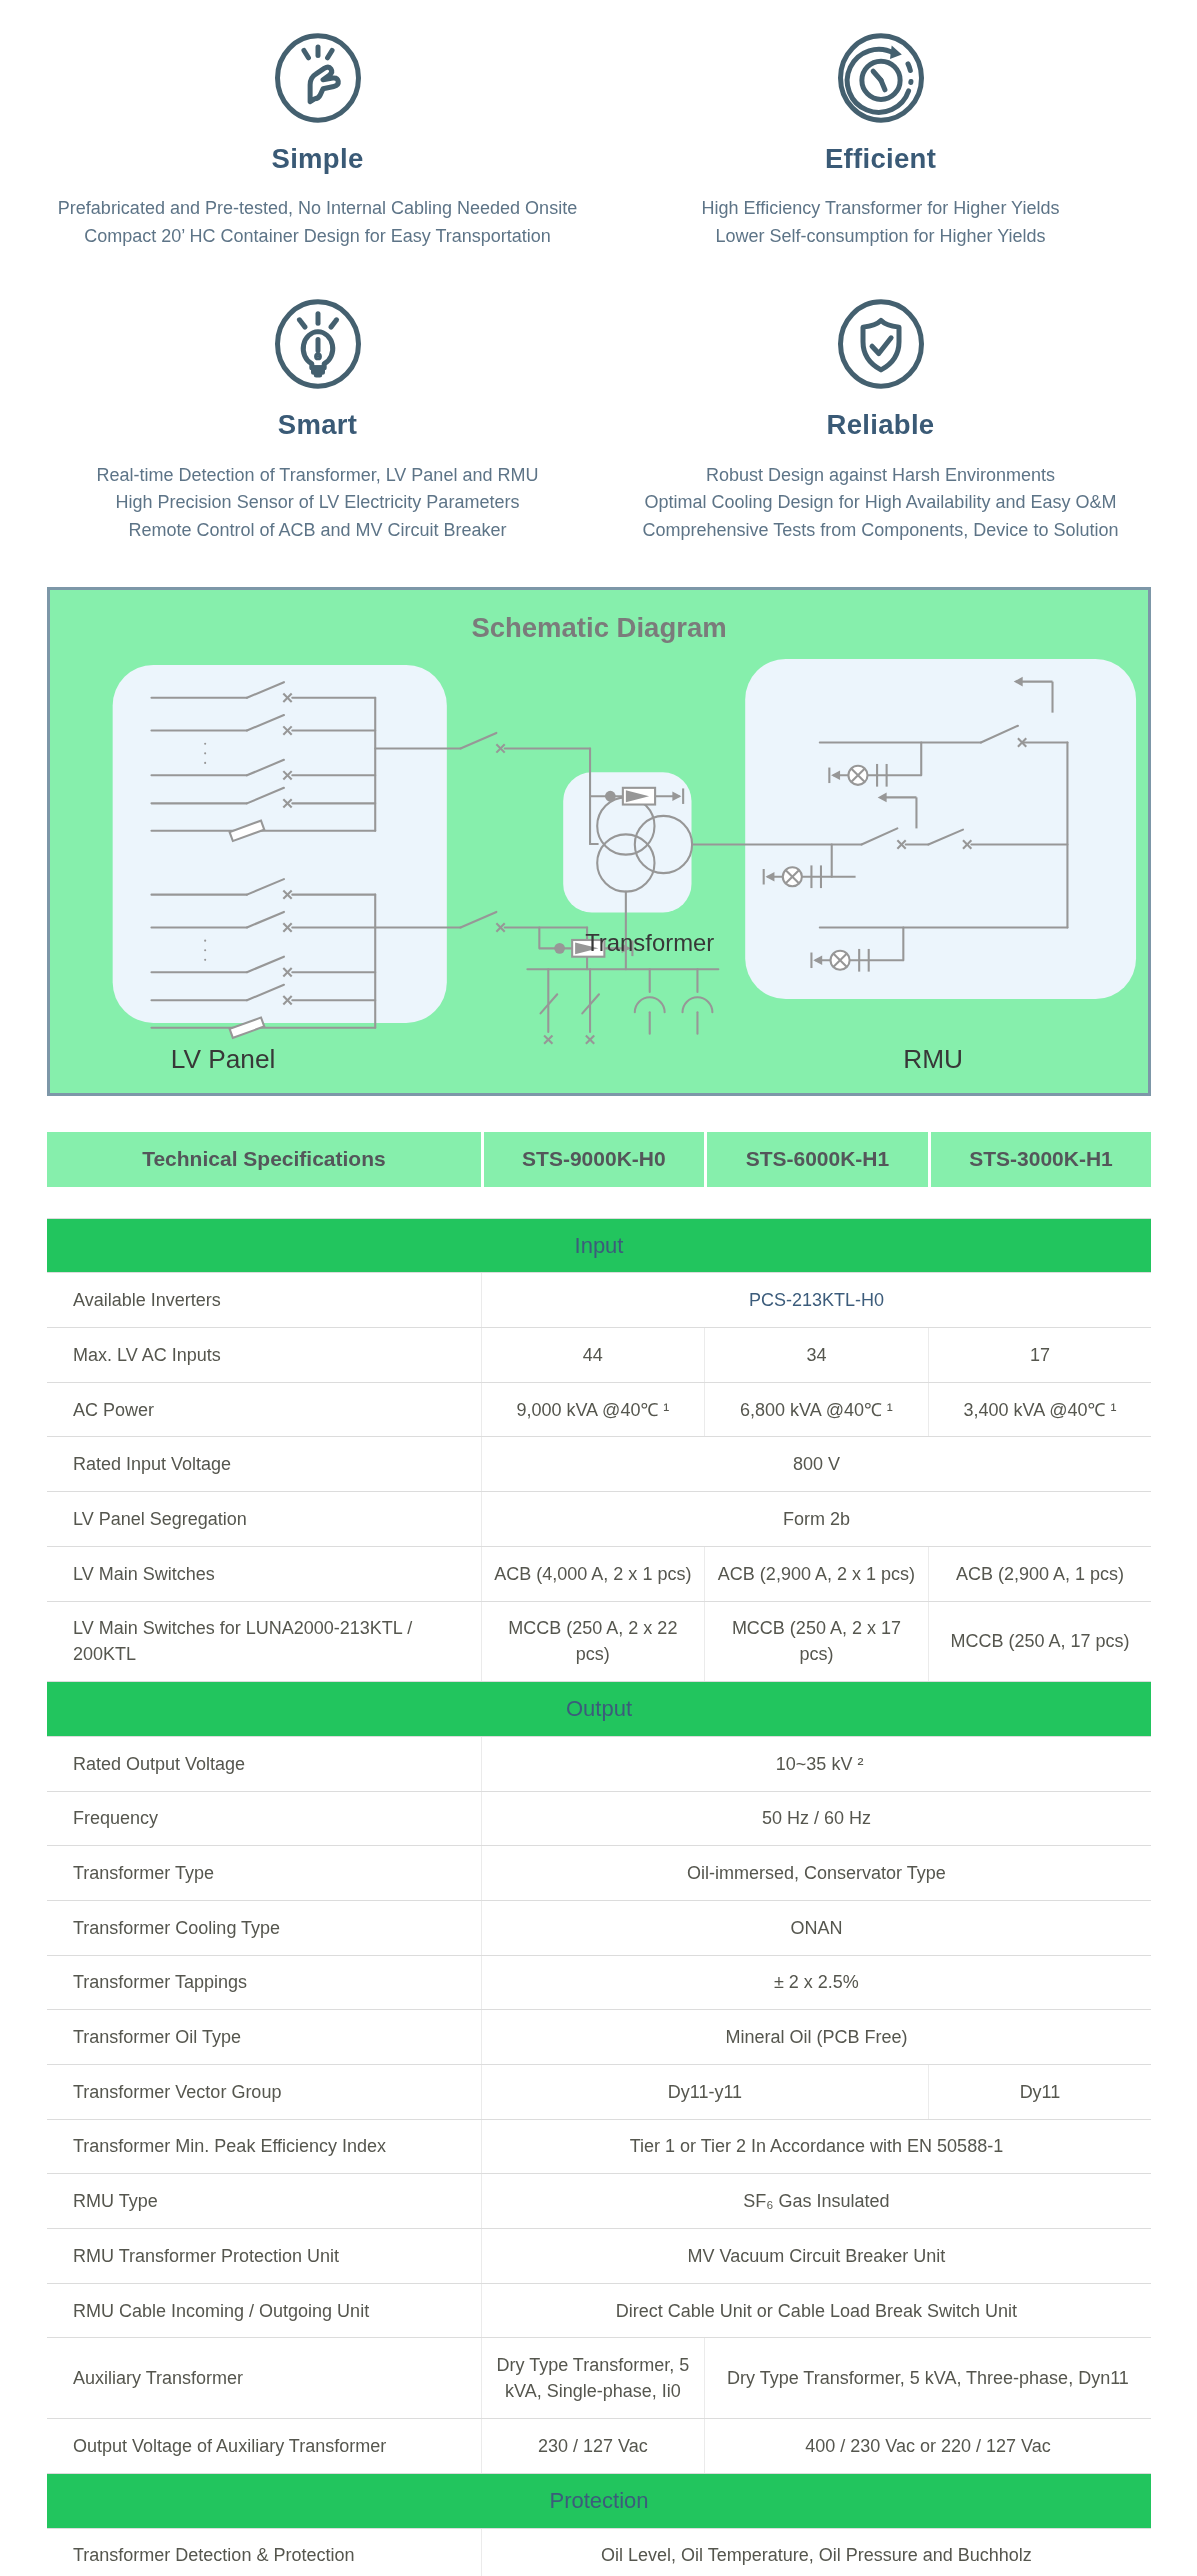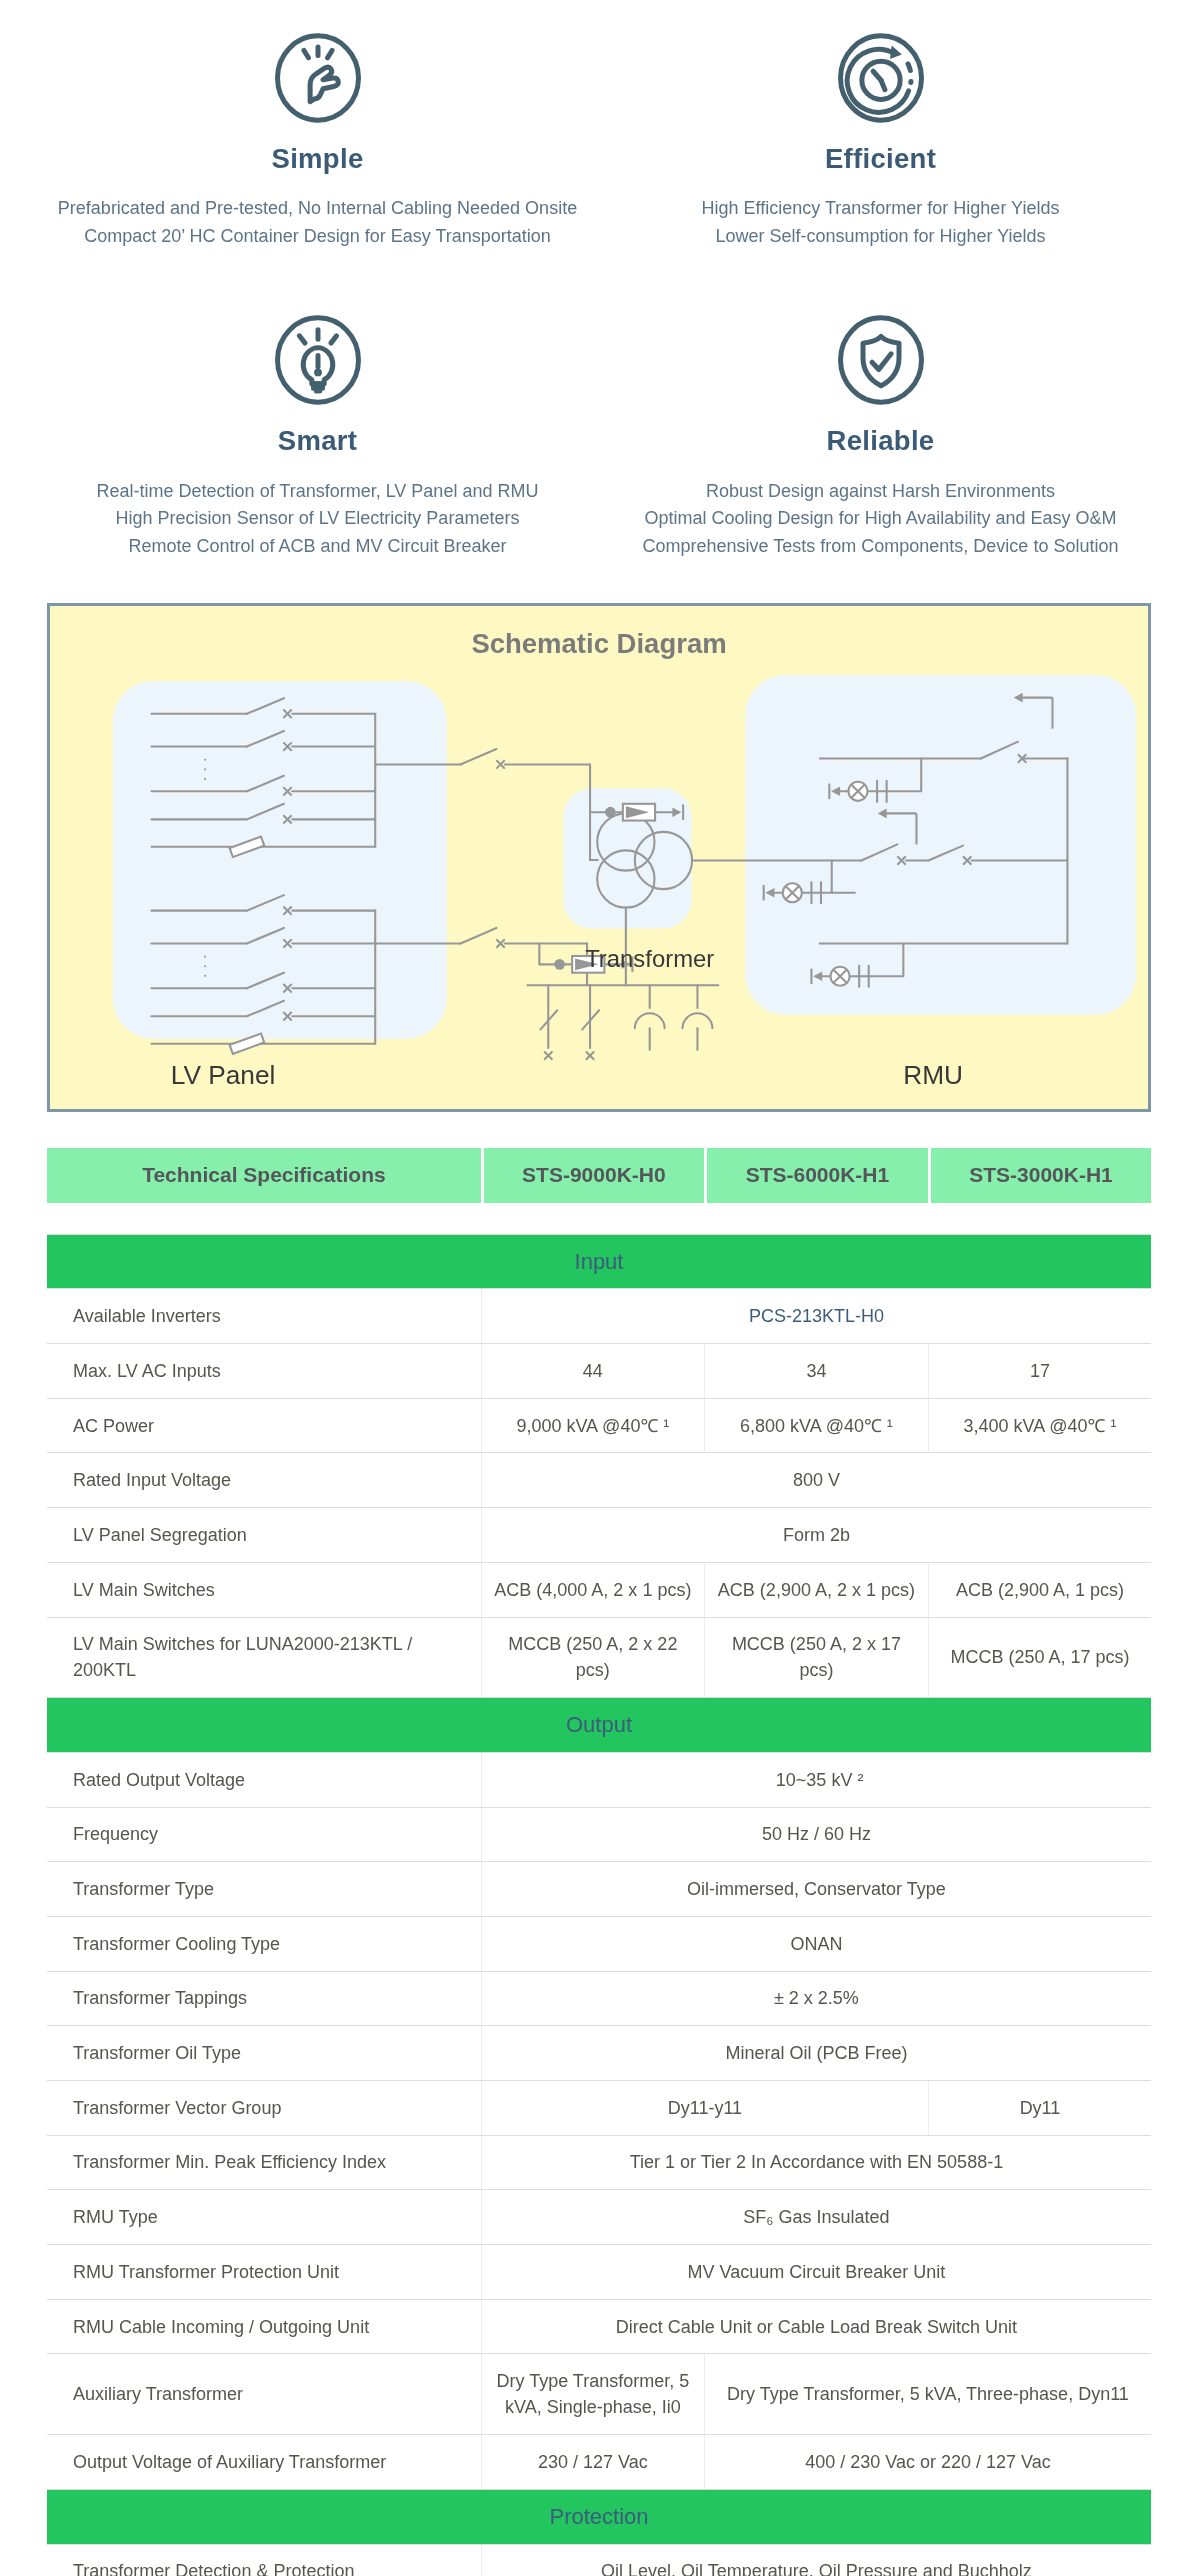--- a/index.html
+++ b/index.html
@@ -6,21 +6,21 @@
   html,body { background:#fff; }
   body {
     width: 1198px;
     font-family: "Liberation Sans", sans-serif;
     color:#55564e;
   }
   
   .features {
     display:grid;
     grid-template-columns: 1fr 1fr;
-    row-gap: 64px;
+    row-gap: 48px;
     padding: 33px 36px 24px;
   }
   .feature { text-align:center; }
   .feat-icon { width:90px; height:90px; display:inline-block; }
   .feat-icon * { vector-effect: non-scaling-stroke; }
   .feat-title {
     margin-top: 18px;
     font-size: 27.5px;
     font-weight: bold;
     color:#3a5a76;
@@ -30,21 +30,21 @@
   .feat-line {
     font-size: 18px;
     line-height: 1.55;
     color:#5d7487;
   }
   
   .schematic-panel {
     margin: 18px 47px 0;
     border: 3px solid #7d97a8;
     padding: 21.6px 0 3.6px;
-    background:#fef9c3;
+    background:#86efac;
   }
   .schematic-title {
     text-align:center;
     font-size: 27.5px;
     font-weight: bold;
     color:#7b7b7b;
     margin-bottom: 3.6px;
   }
   .schematic-svg { width:100%; display:block; }
   

